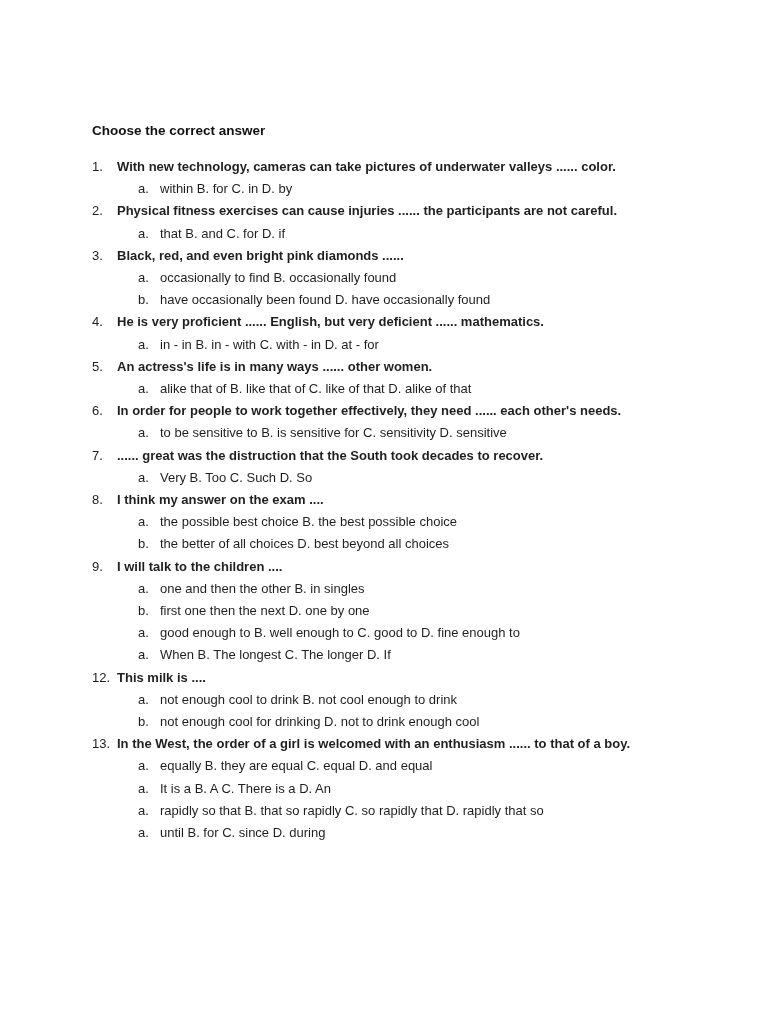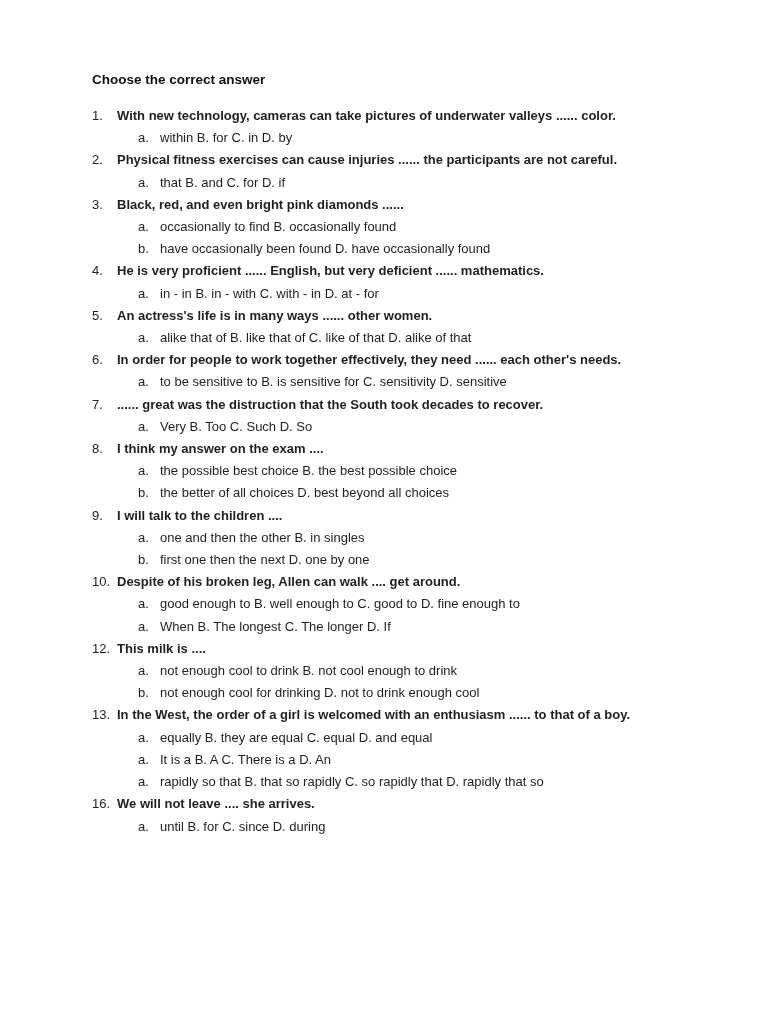--- a/index.html
+++ b/index.html
@@ -11,21 +11,21 @@
     width: 768px;
     height: 1024px;
     overflow: hidden;
     font-family: "Liberation Sans", sans-serif;
     color: #1f1f1f;
   }
   .page {
     box-sizing: border-box;
     width: 768px;
     height: 1024px;
-    padding: 69px 30px 0 92px;
+    padding: 120px 30px 0 92px;
     background: #ffffff;
   }
   .doc-title {
     font-size: 13.5px;
     font-weight: bold;
     line-height: 22px;
     margin: 0 0 14px 0;
     color: #111111;
   }
   .question-list {
@@ -160,24 +160,20 @@
         <div class="row opt-row">
           <span class="opt-marker">a.</span>
           <span class="opt-text">one and then the other B. in singles</span>
         </div>
         <div class="row opt-row">
           <span class="opt-marker">b.</span>
           <span class="opt-text">first one then the next D. one by one</span>
         </div>
       </div>
       <div>
-        <div class="row">
-          <span class="q-num">10.</span>
-          <span class="q-stem">Despite of his broken leg, Allen can walk .... get around.</span>
-        </div>
         <div class="row opt-row">
           <span class="opt-marker">a.</span>
           <span class="opt-text">good enough to B. well enough to C. good to D. fine enough to</span>
         </div>
       </div>
       <div>
         <div class="row opt-row">
           <span class="opt-marker">a.</span>
           <span class="opt-text">When B. The longest C. The longer D. If</span>
         </div>
@@ -212,23 +208,19 @@
           <span class="opt-text">It is a B. A C. There is a D. An</span>
         </div>
       </div>
       <div>
         <div class="row opt-row">
           <span class="opt-marker">a.</span>
           <span class="opt-text">rapidly so that B. that so rapidly C. so rapidly that D. rapidly that so</span>
         </div>
       </div>
       <div>
-        <div class="row">
-          <span class="q-num">16.</span>
-          <span class="q-stem">We will not leave .... she arrives.</span>
-        </div>
         <div class="row opt-row">
           <span class="opt-marker">a.</span>
           <span class="opt-text">until B. for C. since D. during</span>
         </div>
       </div>
     </div>
 </div>
 
 </body></html>

